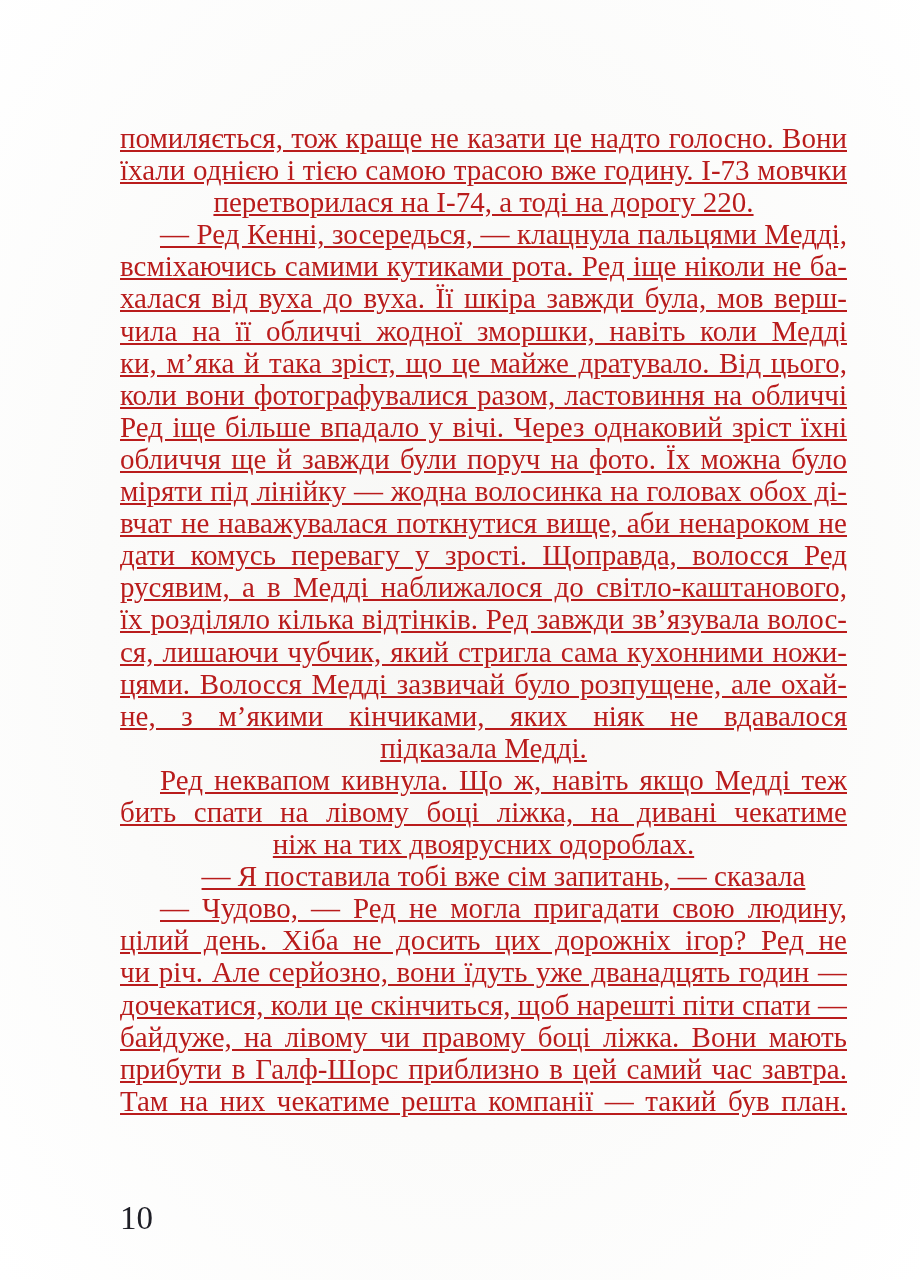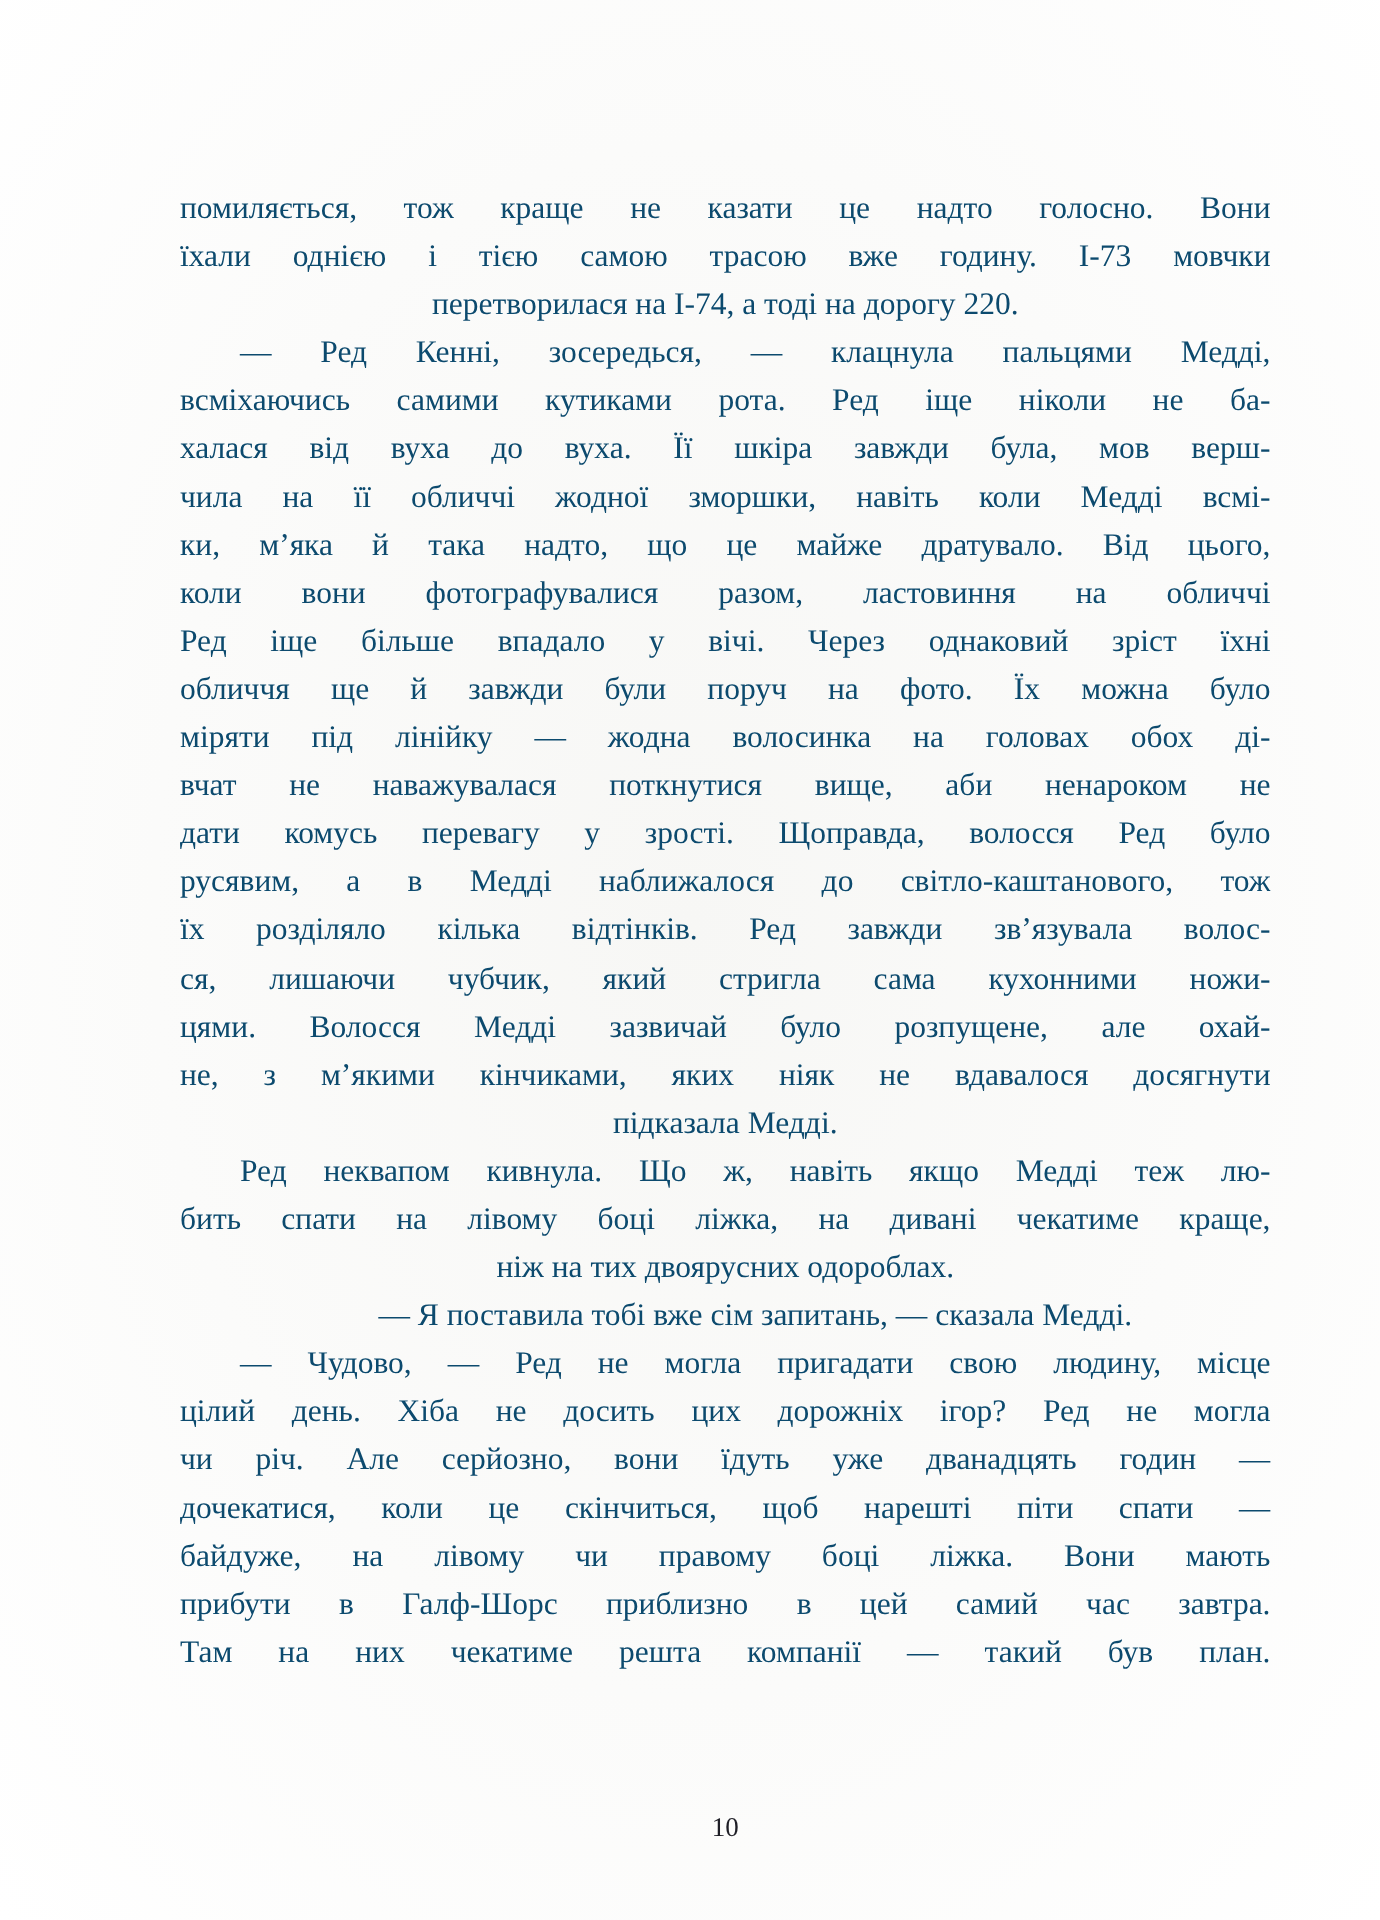--- a/index.html
+++ b/index.html
@@ -12,60 +12,61 @@
     position: relative;
     overflow: hidden;
     font-family: "Liberation Serif", "DejaVu Serif", serif;
     background: radial-gradient(ellipse at 50% 48%, #f7f7f5 0%, #fbfbfa 55%, #ffffff 100%);
   }
   .text-block {
     position: absolute;
     left: 120px;
     top: 122px;
     width: 727px;
-    color: #0c4a6e;
-    font-size: 21px;
+    color: #b91c1c;
+    font-size: 29px;
     line-height: 32.1px;
+    text-decoration: underline;
   }
   .line {
     height: 32.1px;
     overflow: hidden;
     text-align: center;
     white-space: normal;
   }
   .line.justify {
     text-align: justify;
     text-align-last: justify;
   }
   .line.indent {
     text-indent: 40px;
   }
   .page-number {
     position: absolute;
     left: 120px;
     top: 1202px;
     width: 727px;
-    text-align: center;
+    text-align: left;
     color: #1e1e26;
-    font-size: 18px;
+    font-size: 33px;
     line-height: 32px;
   }
 </style>
 </head>
 <body>
 
 <div class="text-block">
     <div class="line justify">помиляється, тож краще не казати це надто голосно. Вони</div>
     <div class="line justify">їхали однією і тією самою трасою вже годину. І-73 мовчки</div>
     <div class="line">перетворилася на І-74, а тоді на дорогу 220.</div>
     <div class="line justify indent">— Ред Кенні, зосередься, — клацнула пальцями Медді,</div>
     <div class="line justify">всміхаючись самими кутиками рота. Ред іще ніколи не ба-</div>
     <div class="line justify">халася від вуха до вуха. Її шкіра завжди була, мов верш-</div>
     <div class="line justify">чила на її обличчі жодної зморшки, навіть коли Медді всмі-</div>
-    <div class="line justify">ки, м’яка й така надто, що це майже дратувало. Від цього,</div>
+    <div class="line justify">ки, м’яка й така зріст, що це майже дратувало. Від цього,</div>
     <div class="line justify">коли вони фотографувалися разом, ластовиння на обличчі</div>
     <div class="line justify">Ред іще більше впадало у вічі. Через однаковий зріст їхні</div>
     <div class="line justify">обличчя ще й завжди були поруч на фото. Їх можна було</div>
     <div class="line justify">міряти під лінійку — жодна волосинка на головах обох ді-</div>
     <div class="line justify">вчат не наважувалася поткнутися вище, аби ненароком не</div>
     <div class="line justify">дати комусь перевагу у зрості. Щоправда, волосся Ред було</div>
     <div class="line justify">русявим, а в Медді наближалося до світло-каштанового, тож</div>
     <div class="line justify">їх розділяло кілька відтінків. Ред завжди зв’язувала волос-</div>
     <div class="line justify">ся, лишаючи чубчик, який стригла сама кухонними ножи-</div>
     <div class="line justify">цями. Волосся Медді зазвичай було розпущене, але охай-</div>

